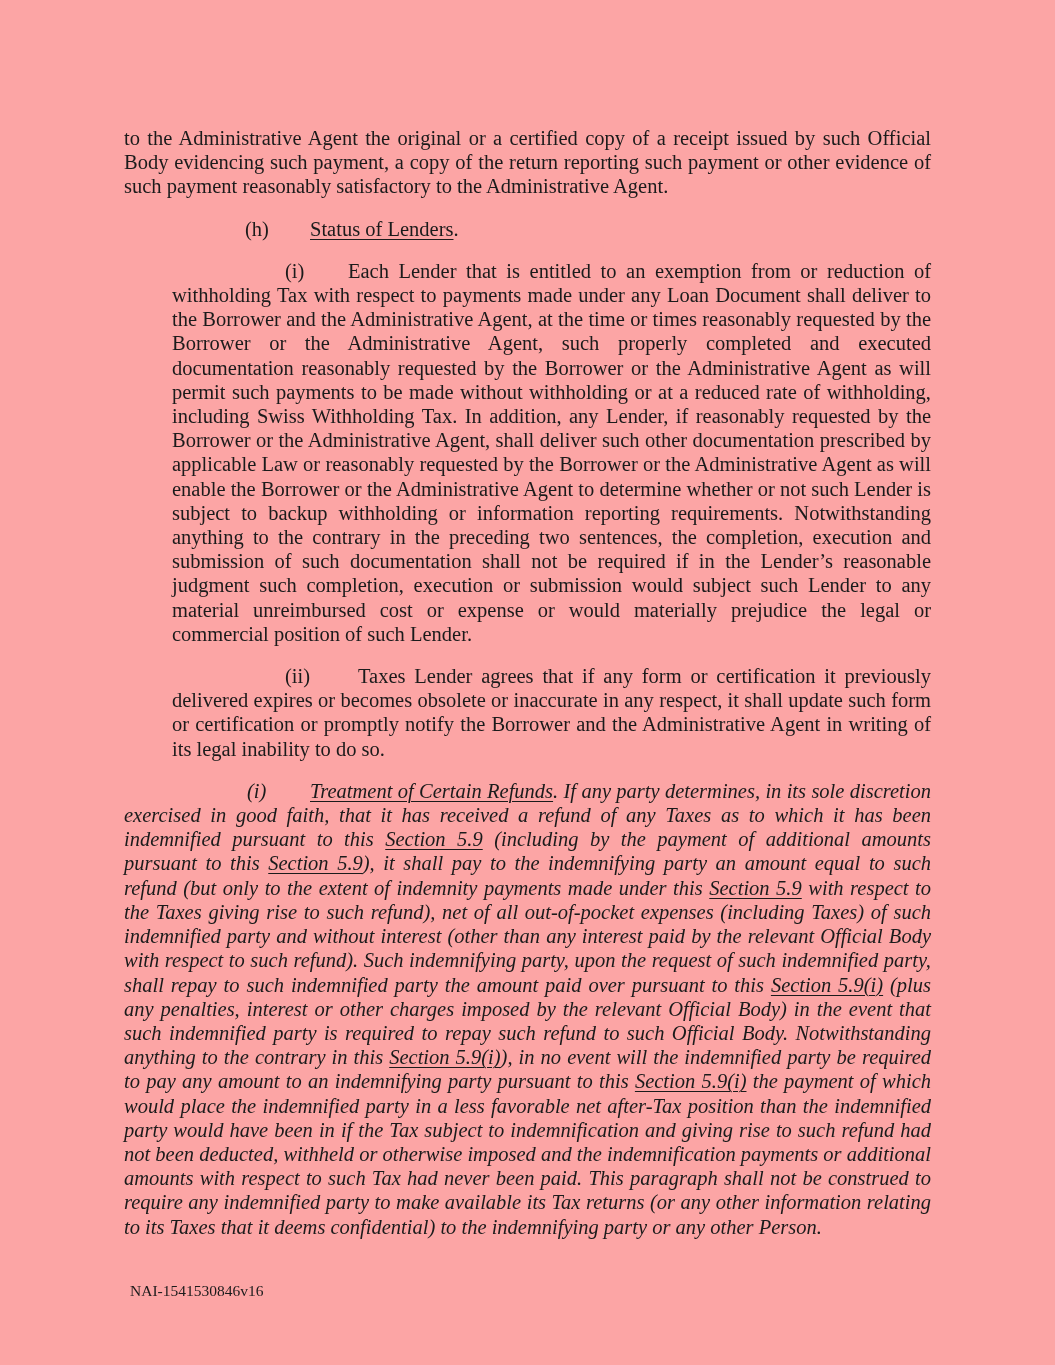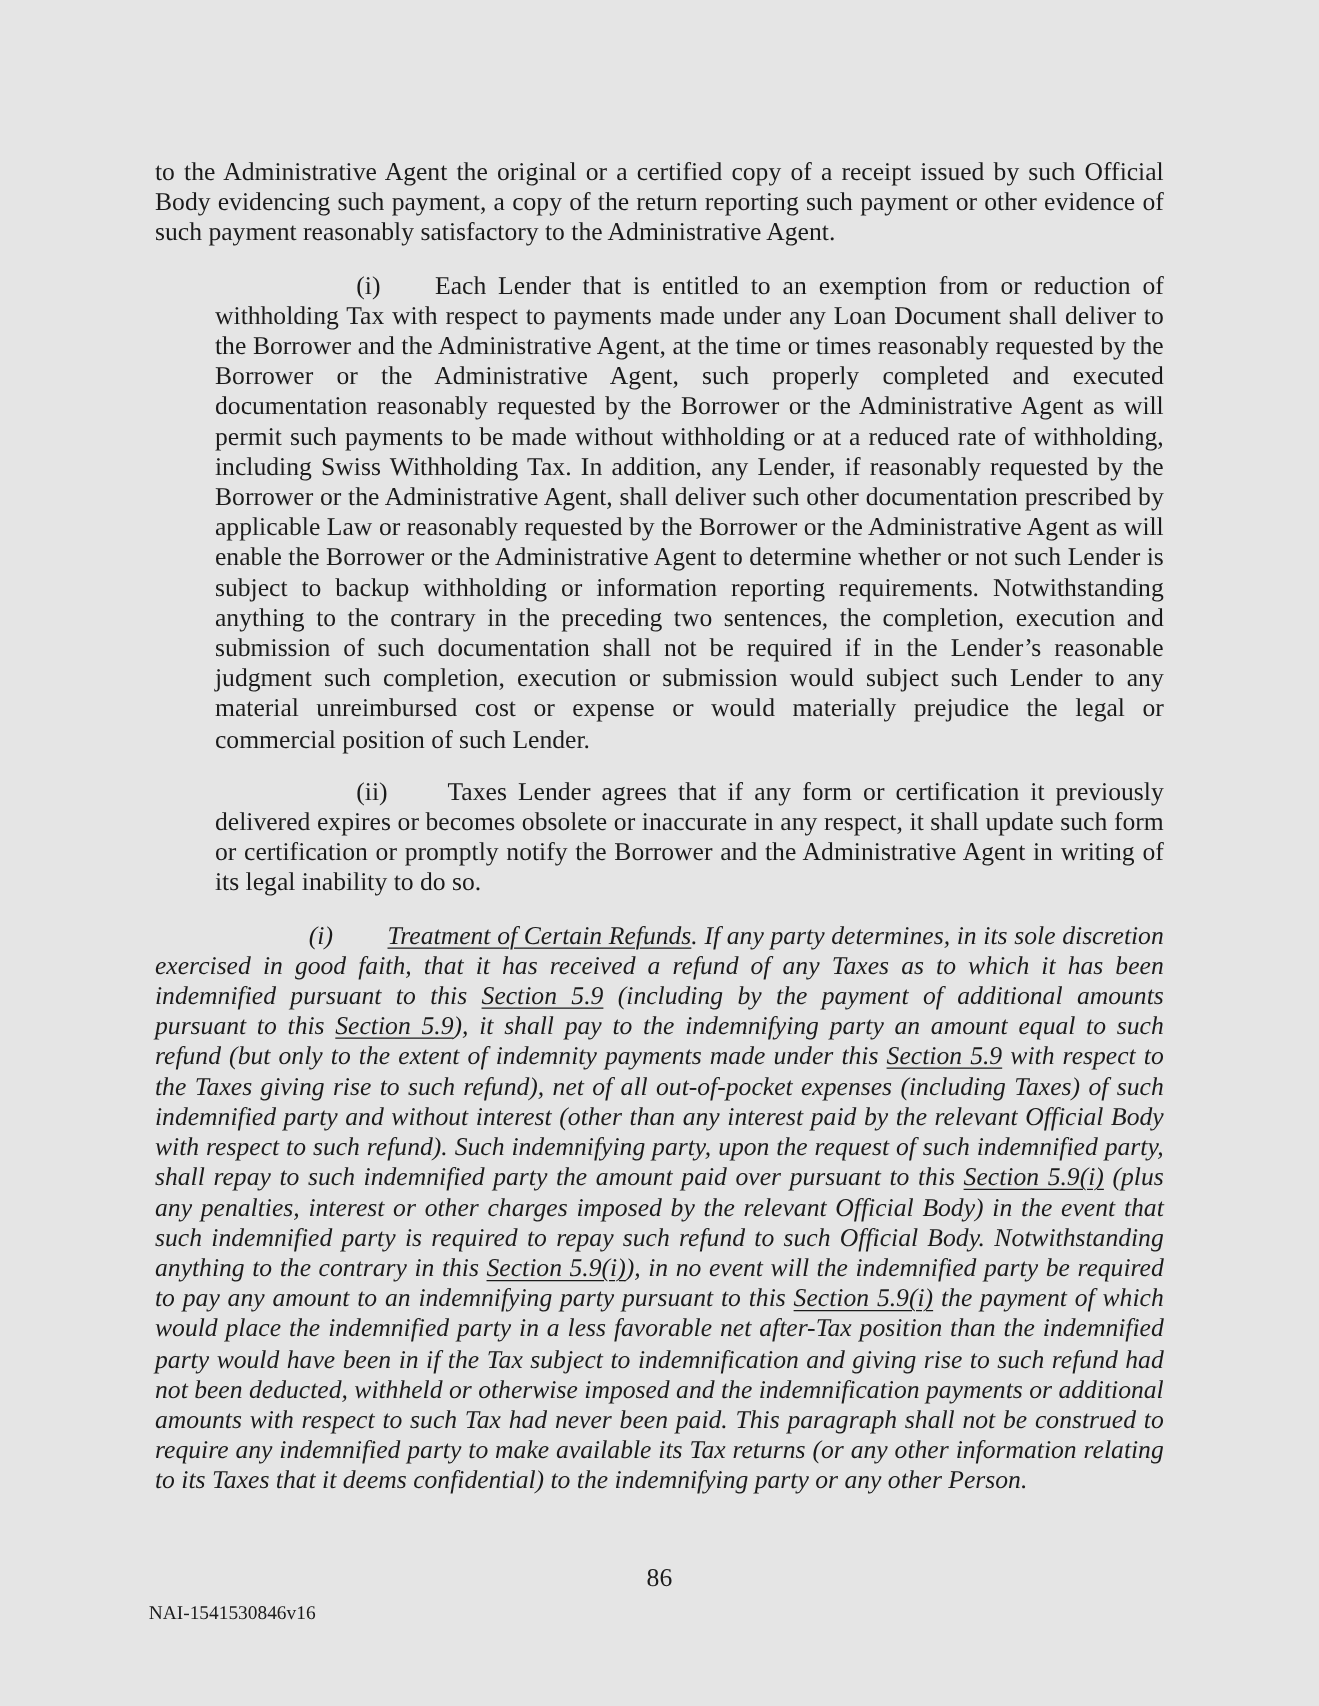--- a/index.html
+++ b/index.html
@@ -4,21 +4,21 @@
 <style>
   html, body {
     margin: 0;
     padding: 0;
     background: #ffffff;
   }
   .page {
     position: relative;
     width: 1055px;
     height: 1365px;
-    background: #e5e5e5;
+    background: #fca5a5;
     box-sizing: border-box;
     padding: 126px 124px 0 124px;
     font-family: "Liberation Serif", "DejaVu Serif", serif;
     font-size: 20.5px;
     line-height: 24.2px;
     color: #1b1b1b;
     overflow: hidden;
   }
   .para {
     margin: 0 0 18px 0;
@@ -54,36 +54,36 @@
     top: 1251px;
     left: 0;
     width: 100%;
     text-align: center;
     font-size: 20.5px;
     line-height: 24.2px;
   }
   .docid {
     position: absolute;
     top: 1282px;
-    left: 119px;
+    left: 130px;
     font-size: 15.5px;
     line-height: 18px;
   }
 </style>
 </head>
 <body>
 
 <div class="page">
 
   <p class="para p-body"><span>to the Administrative Agent the original or a certified copy of a receipt issued by such Official Body evidencing such payment, a copy of the return reporting such payment or other evidence of such payment reasonably satisfactory to the Administrative Agent.</span></p>
 
+  <p class="para p-h"><span class="tab-label">(h)</span><span class="u">Status of Lenders</span><span>.</span></p>
 
   <p class="para p-sub"><span class="tab-label">(i)</span><span>Each Lender that is entitled to an exemption from or reduction of withholding Tax with respect to payments made under any Loan Document shall deliver to the Borrower and the Administrative Agent, at the time or times reasonably requested by the Borrower or the Administrative Agent, such properly completed and executed documentation reasonably requested by the Borrower or the Administrative Agent as will permit such payments to be made without withholding or at a reduced rate of withholding, including Swiss Withholding Tax.  In addition, any Lender, if reasonably requested by the Borrower or the Administrative Agent, shall deliver such other documentation prescribed by applicable Law or reasonably requested by the Borrower or the Administrative Agent as will enable the Borrower or the Administrative Agent to determine whether or not such Lender is subject to backup withholding or information reporting requirements.  Notwithstanding anything to the contrary in the preceding two sentences, the completion, execution and submission of such documentation shall not be required if in the Lender’s reasonable judgment such completion, execution or submission would subject such Lender to any material unreimbursed cost or expense or would materially prejudice the legal or commercial position of such Lender.</span></p>
 
   <p class="para p-sub p-sub-ii"><span class="tab-label">(ii)</span><span>Taxes Lender agrees that if any form or certification it previously delivered expires or becomes obsolete or inaccurate in any respect, it shall update such form or certification or promptly notify the Borrower and the Administrative Agent in writing of its legal inability to do so.</span></p>
 
   <p class="para p-treat"><span class="tab-label">(i)</span><span class="u">Treatment of Certain Refunds</span><span>.  If any party determines, in its sole discretion exercised in good faith, that it has received a refund of any Taxes as to which it has been indemnified pursuant to this </span><span class="u">Section 5.9</span><span> (including by the payment of additional amounts pursuant to this </span><span class="u">Section 5.9</span><span>), it shall pay to the indemnifying party an amount equal to such refund (but only to the extent of indemnity payments made under this </span><span class="u">Section 5.9</span><span>  with respect to the Taxes giving rise to such refund), net of all out-of-pocket expenses (including Taxes) of such indemnified party and without interest (other than any interest paid by the relevant Official Body with respect to such refund).  Such indemnifying party, upon the request of such indemnified party, shall repay to such indemnified party the amount paid over pursuant to this </span><span class="u">Section 5.9(i)</span><span> (plus any penalties, interest or other charges imposed by the relevant Official Body) in the event that such indemnified party is required to repay such refund to such Official Body.  Notwithstanding anything to the contrary in this </span><span class="u">Section 5.9(i)</span><span>), in no event will the indemnified party be required to pay any amount to an indemnifying party pursuant to this </span><span class="u">Section 5.9(i)</span><span> the payment of which would place the indemnified party in a less favorable net after-Tax position than the indemnified party would have been in if the Tax subject to indemnification and giving rise to such refund had not been deducted, withheld or otherwise imposed and the indemnification payments or additional amounts with respect to such Tax had never been paid.  This paragraph shall not be construed to require any indemnified party to make available its Tax returns (or any other information relating to its Taxes that it deems confidential) to the indemnifying party or any other Person.</span></p>
 
-  <div class="pagenum">86</div>
 
   <div class="docid">NAI-1541530846v16</div>
 
 </div>
 
 </body></html>

